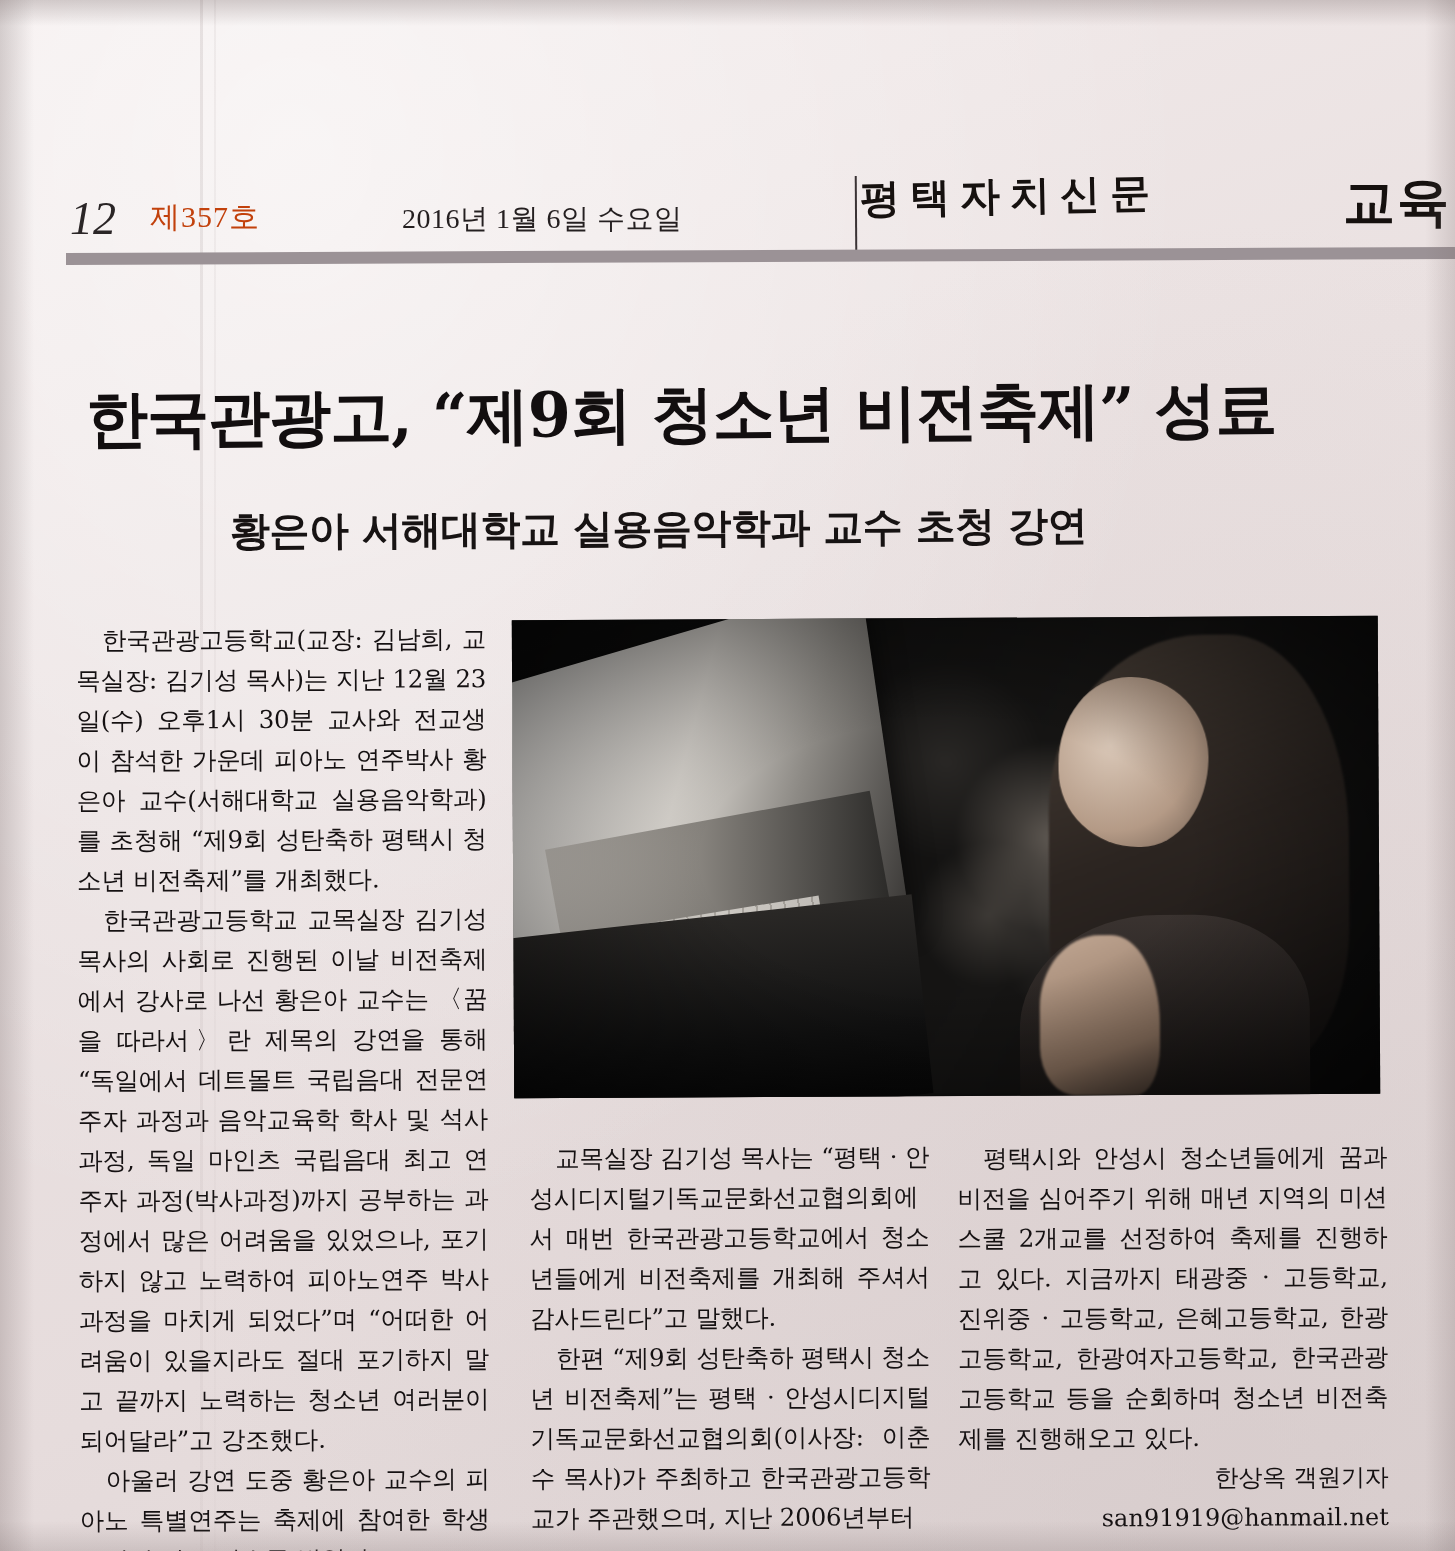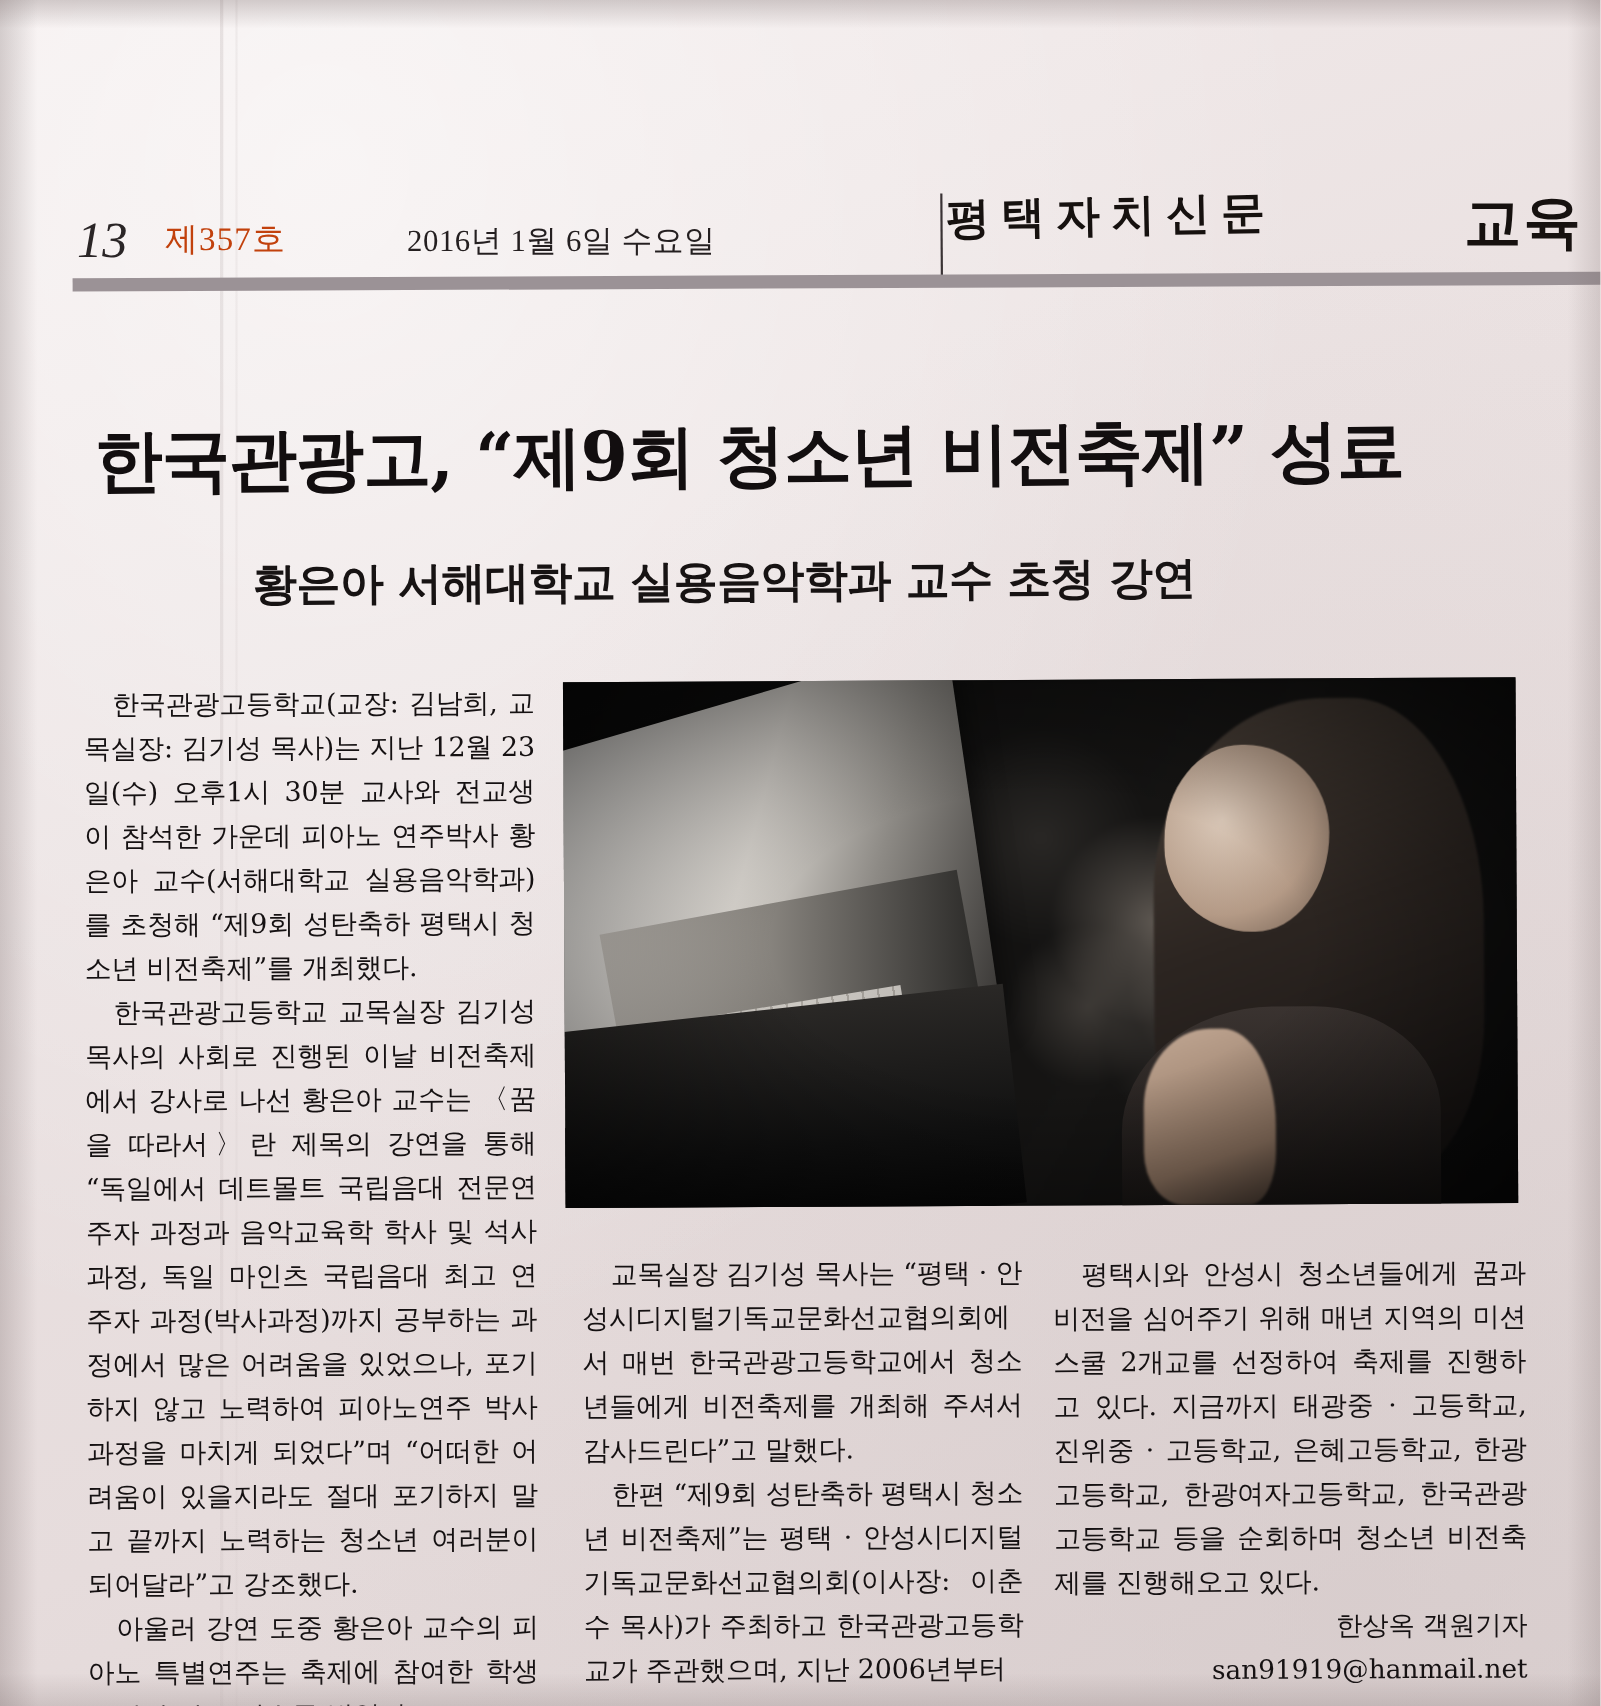--- a/index.html
+++ b/index.html
@@ -81,37 +81,38 @@
     letter-spacing: 1px;
     color: #c2410c;
     margin-right: 110px;
     transform: translateY(-6px);
   }
   .issue-date {
     font-size: 28px;
     letter-spacing: 0.5px;
     color: #241f20;
     transform: translateY(-6px);
+    margin-left: 32px;
   }
   .brand {
     position: absolute;
     left: 860px;
     top: 168px;
     width: 330px;
     font-size: 40px;
     font-weight: bold;
     letter-spacing: 10px;
     color: #16110f;
     font-family: "DejaVu Serif", serif;
     transform: rotate(-1.2deg);
     white-space: nowrap;
   }
   .section-label {
     position: absolute;
-    right: 16px;
+    right: 4px;
     top: 168px;
     font-size: 52px;
     font-weight: bold;
     letter-spacing: 2px;
     color: #16110f;
     font-family: Liberation Serif, serif;
   }
   .rule-thick {
     position: absolute;
     left: 66px;
@@ -300,21 +301,21 @@
 </head>
 <body>
 
 <div class="paper"></div>
 <div class="fold-line fold-a"></div>
 <div class="fold-line fold-b"></div>
 
 <div class="content">
 
   <div class="masthead">
-    <span class="page-number">13</span>
+    <span class="page-number">12</span>
     <span class="issue-no">제357호</span>
     <span class="issue-date">2016년 1월 6일 수요일</span>
   </div>
   <div class="rule-brand-box"></div>
   <div class="brand">평택자치신문</div>
   <div class="section-label">교육</div>
   <div class="rule-thick"></div>
 
   <div class="headline">한국관광고, “제9회 청소년 비전축제” 성료</div>
   <div class="subheadline">황은아 서해대학교 실용음악학과 교수 초청 강연</div>

